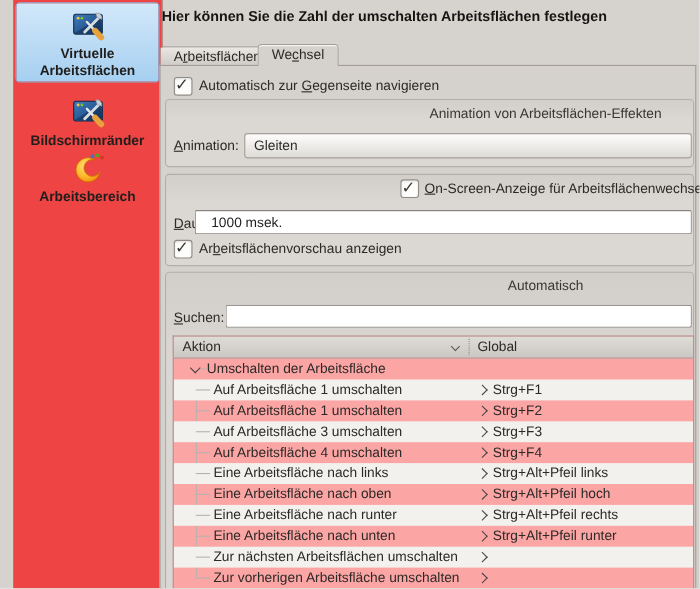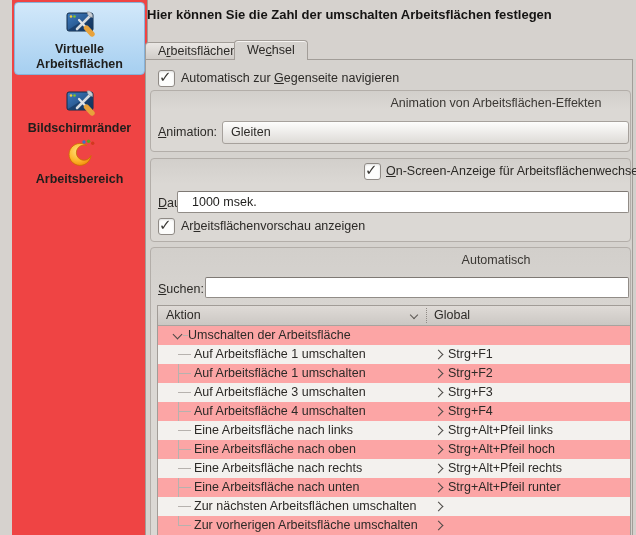--- a/index.html
+++ b/index.html
@@ -212,21 +212,21 @@
       <span class="g">Strg+Alt+Pfeil links</span>
     </div>
     <div class="row" style="top:134px;">
       <span class="stub"></span>
       <span class="a">Eine Arbeitsfläche nach oben</span>
       <span class="chev-r"></span>
       <span class="g">Strg+Alt+Pfeil hoch</span>
     </div>
     <div class="row alt" style="top:153px;">
       <span class="stub"></span>
-      <span class="a">Eine Arbeitsfläche nach rechts</span>
+      <span class="a">Eine Arbeitsfläche nach runter</span>
       <span class="chev-r"></span>
       <span class="g">Strg+Alt+Pfeil rechts</span>
     </div>
     <div class="row" style="top:172px;padding-left:40px;">
       <span class="stub"></span>
       <span class="a">Eine Arbeitsfläche nach unten</span>
       <span class="chev-r"></span>
       <span class="g">Strg+Alt+Pfeil runter</span>
     </div>
     <div class="row alt" style="top:191px;">

